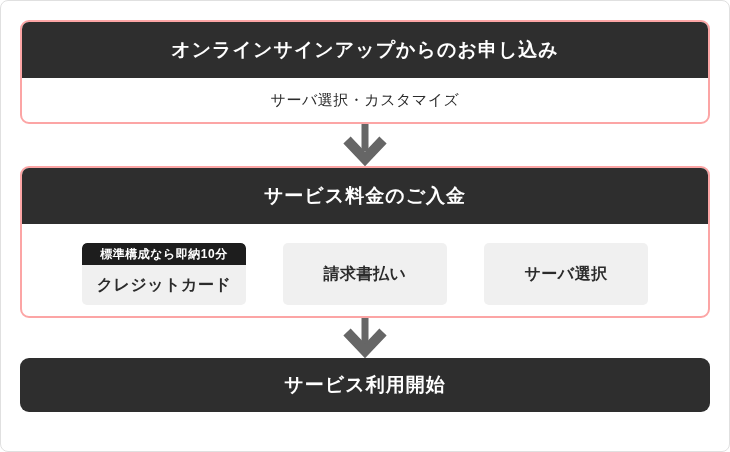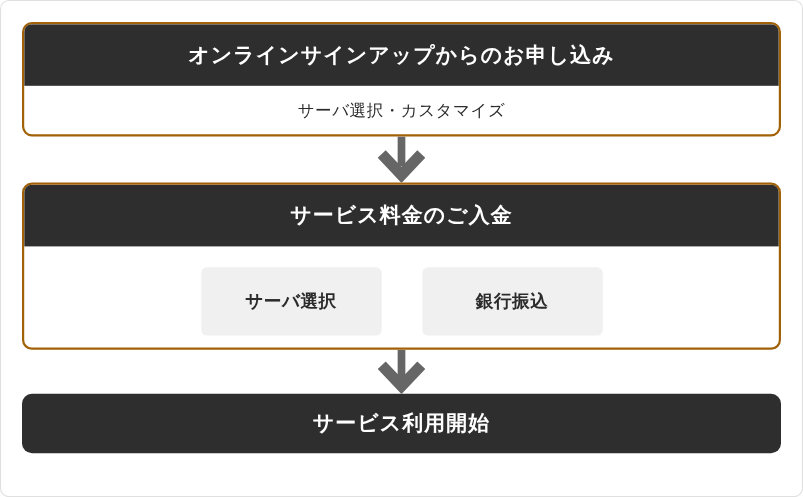--- a/index.html
+++ b/index.html
@@ -11,21 +11,21 @@
   .canvas {
     width: 730px; height: 452px;
     background: #ffffff;
     border: 1px solid #e0e0e0;
     border-radius: 8px;
     padding: 19px;
     display: flex;
     flex-direction: column;
   }
   .step-box {
-    border: 2px solid #a16207;
+    border: 2px solid #fca5a5;
     border-radius: 9px;
     overflow: hidden;
     background: #ffffff;
   }
   .step-box.box-1 { height: 104px; }
   .step-box.box-2 { height: 152px; }
   .step-header {
     background: #2e2e2e;
     color: #ffffff;
     font-size: 19px;
@@ -120,27 +120,31 @@
     <svg width="44" height="42" viewBox="0 0 44 42">
       <rect x="18.5" y="0" width="7" height="27" fill="#666666"></rect>
       <polyline points="4,16 22,35 40,16" fill="none" stroke="#666666" stroke-width="10" stroke-linejoin="miter"></polyline>
     </svg>
   </div>
 
   <div class="step-box box-2">
     <div class="step-header">サービス料金のご入金</div>
     <div class="step-body">
 
+      <div class="option-card">
+        <div class="option-badge">標準構成なら即納10分</div>
+        <div class="card-label">クレジットカード</div>
+      </div>
+
+      <div class="option-card">
+        <div class="card-label">請求書払い</div>
+      </div>
 
       <div class="option-card">
         <div class="card-label">サーバ選択</div>
-      </div>
-
-      <div class="option-card">
-        <div class="card-label">銀行振込</div>
       </div>
 
     </div>
   </div>
 
   <div class="arrow-row second">
     <svg width="44" height="40" viewBox="0 0 44 40">
       <rect x="18.5" y="0" width="7" height="26" fill="#666666"></rect>
       <polyline points="4,14 22,33 40,14" fill="none" stroke="#666666" stroke-width="10" stroke-linejoin="miter"></polyline>
     </svg>

